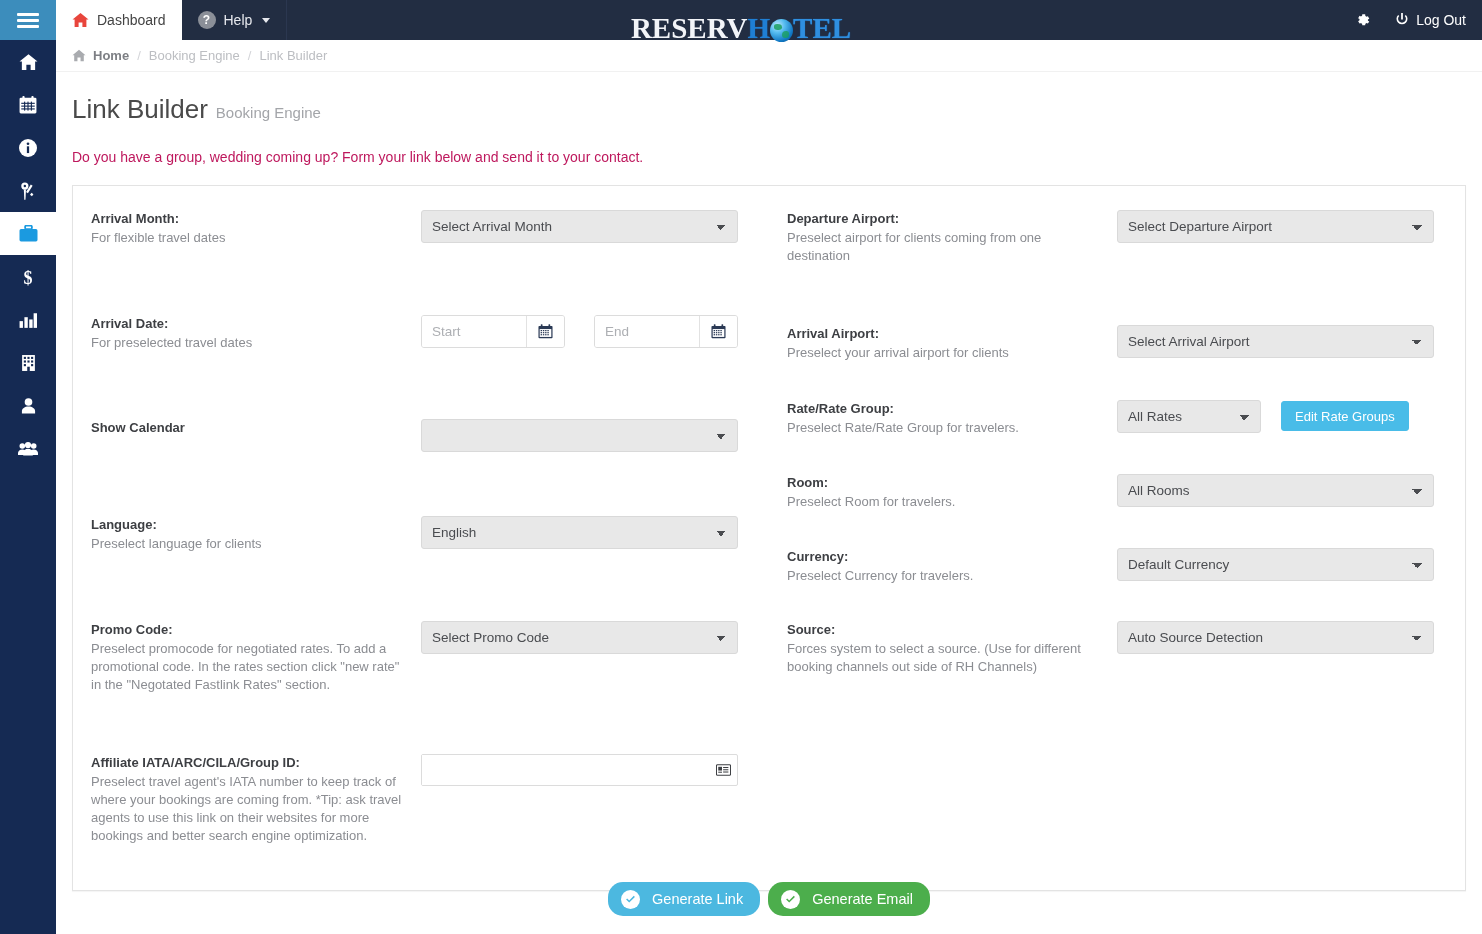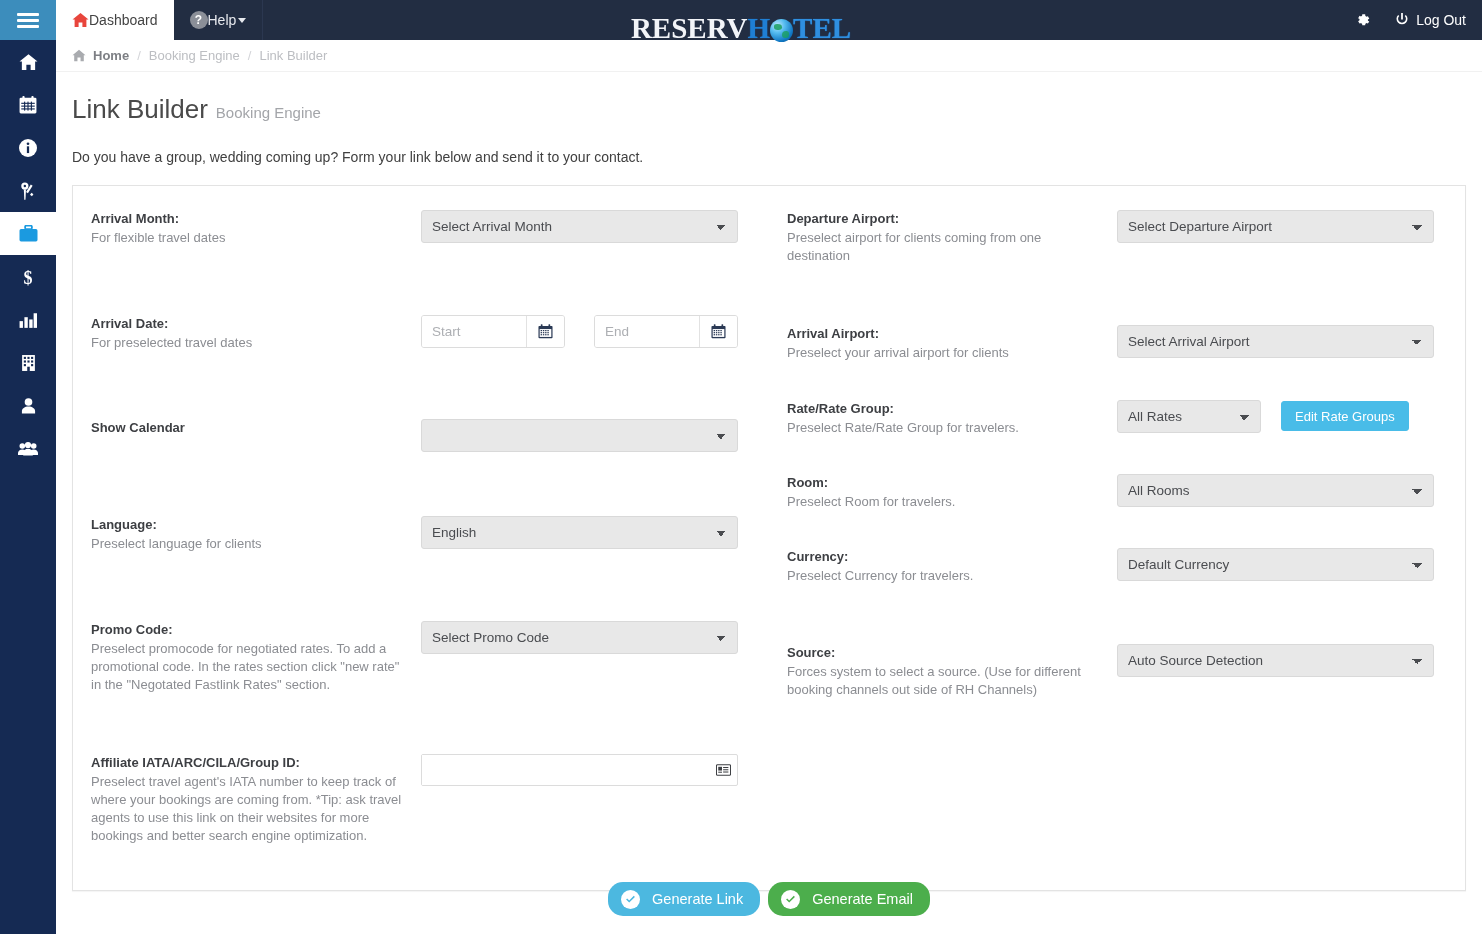--- a/index.html
+++ b/index.html
@@ -25,21 +25,21 @@
     background: #3c8dbc;
     display: flex; align-items: center; justify-content: center;
     cursor: pointer;
   }
   .ham-lines { width: 22px; }
   .ham-lines span {
     display: block; height: 3px; background: #fff;
     border-radius: 1px; margin: 3px 0;
   }
   .nav-tab {
-    display: flex; align-items: center; 
+    display: flex; align-items: center; gap: 8px;
     padding: 0 16px; height: 40px;
     font-size: 14px; color: #e7e9ee;
     cursor: pointer; position: relative;
     border-right: 1px solid #2b3750;
   }
   .nav-tab.active {
     background: #ffffff; color: #444;
     border-right: none;
   }
   .nav-tab .caret {
@@ -144,21 +144,21 @@
   .page-head { padding: 22px 16px 0 16px; }
   .page-title {
     font-size: 26px; color: #4a4a4a; font-weight: normal;
     display: inline;
   }
   .page-sub {
     font-size: 15px; color: #a3a5a9; margin-left: 8px;
   }
   .page-desc {
     margin: 24px 0 0 0;
-    font-size: 14px; color: #404040;
+    font-size: 14px; color: #be185d;
   }
 
   .card {
     margin: 20px 16px 0 16px;
     border: 1px solid #e3e3e3;
     background: #fff;
     border-top: 1px solid #e3e3e3;
     box-shadow: 0 1px 1px rgba(0,0,0,0.04);
     padding: 18px 0 18px 0;
     position: relative;
@@ -613,21 +613,21 @@
         <div class="field" style="left:18px; top:344px;">
           <div class="lbl-block">
             <div class="lbl">Currency:</div>
             <div class="hint">Preselect Currency for travelers.</div>
           </div>
           <select class="sel sel-w317">
             <option>Default Currency</option>
           </select>
         </div>
 
-        <div class="field" style="left:18px; top:417px;margin-top:23px;">
+        <div class="field" style="left:18px; top:417px;">
           <div class="lbl-block">
             <div class="lbl">Source:</div>
             <div class="hint">Forces system to select a source. (Use for different booking channels out side of RH Channels)</div>
           </div>
           <select class="sel sel-w317">
             <option>Auto Source Detection</option>
           </select>
         </div>
 
       </div>

